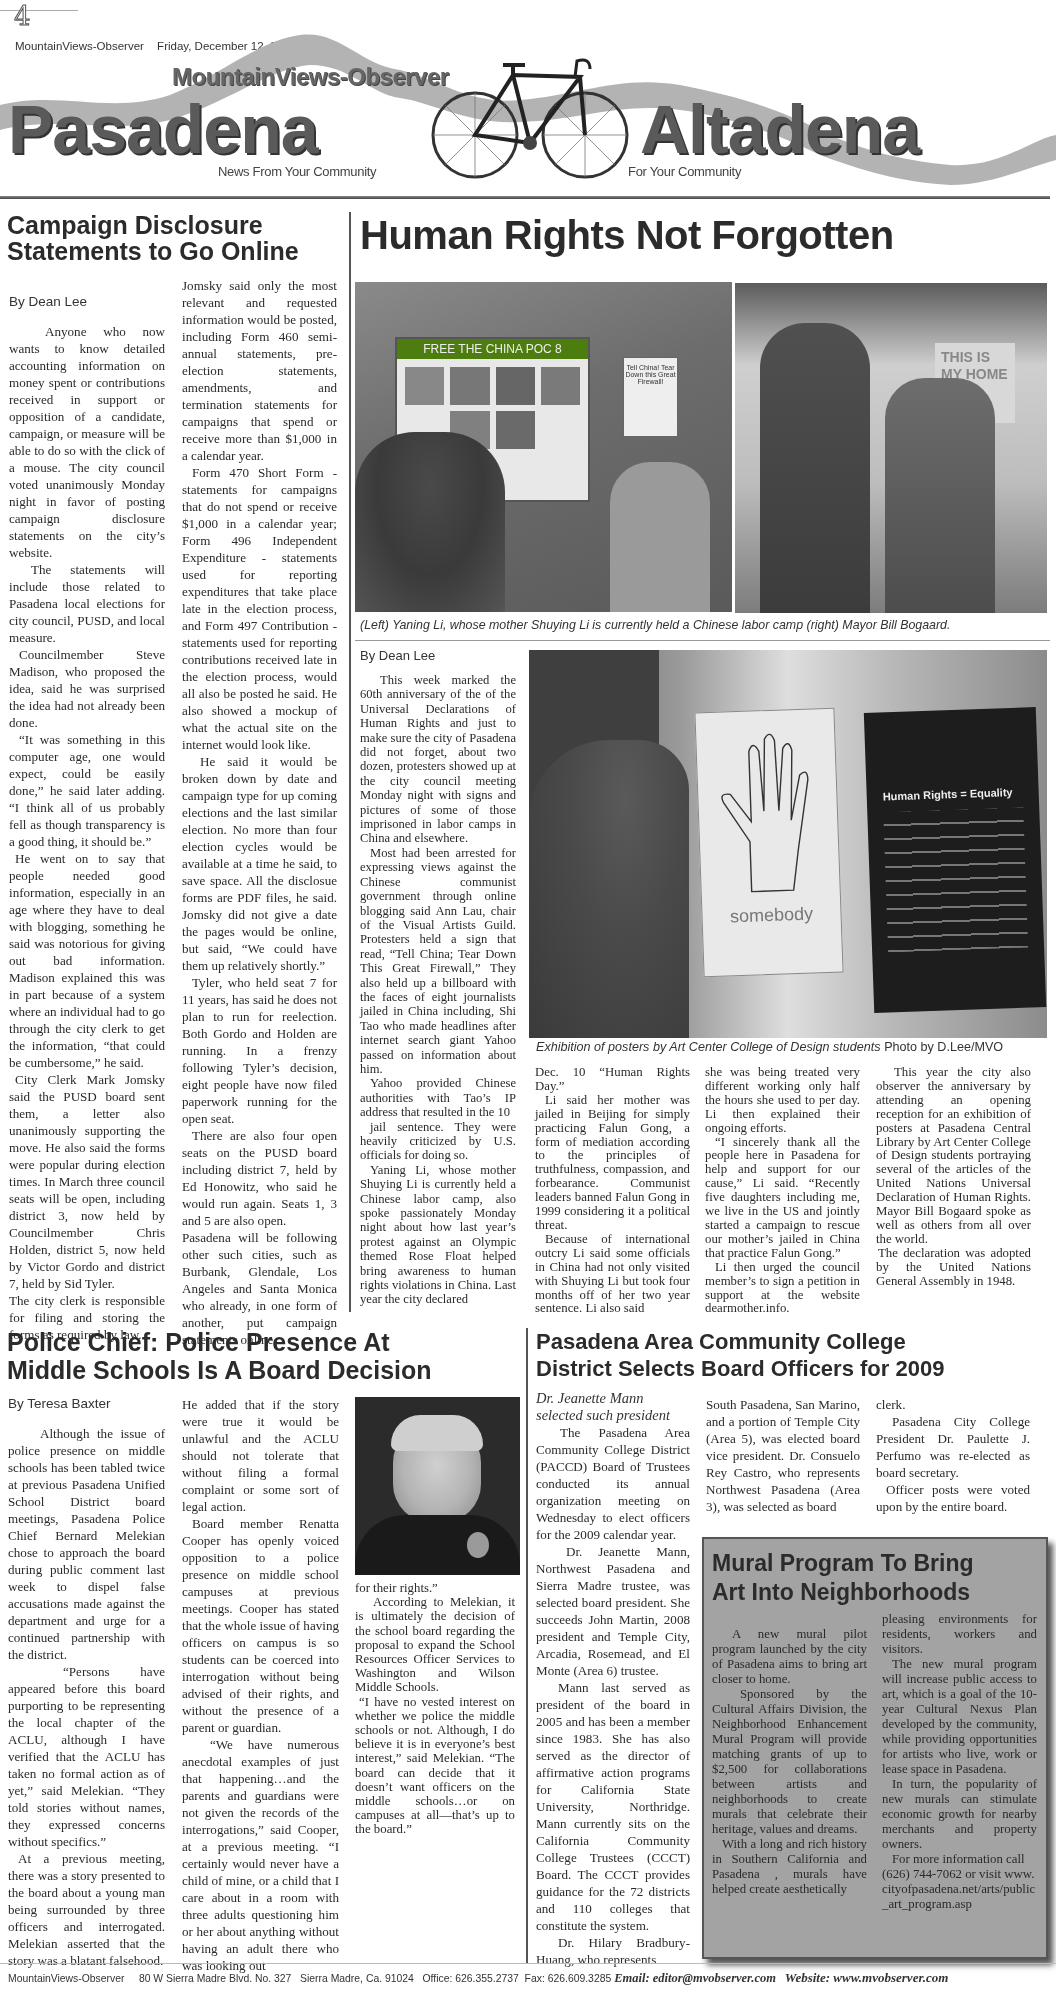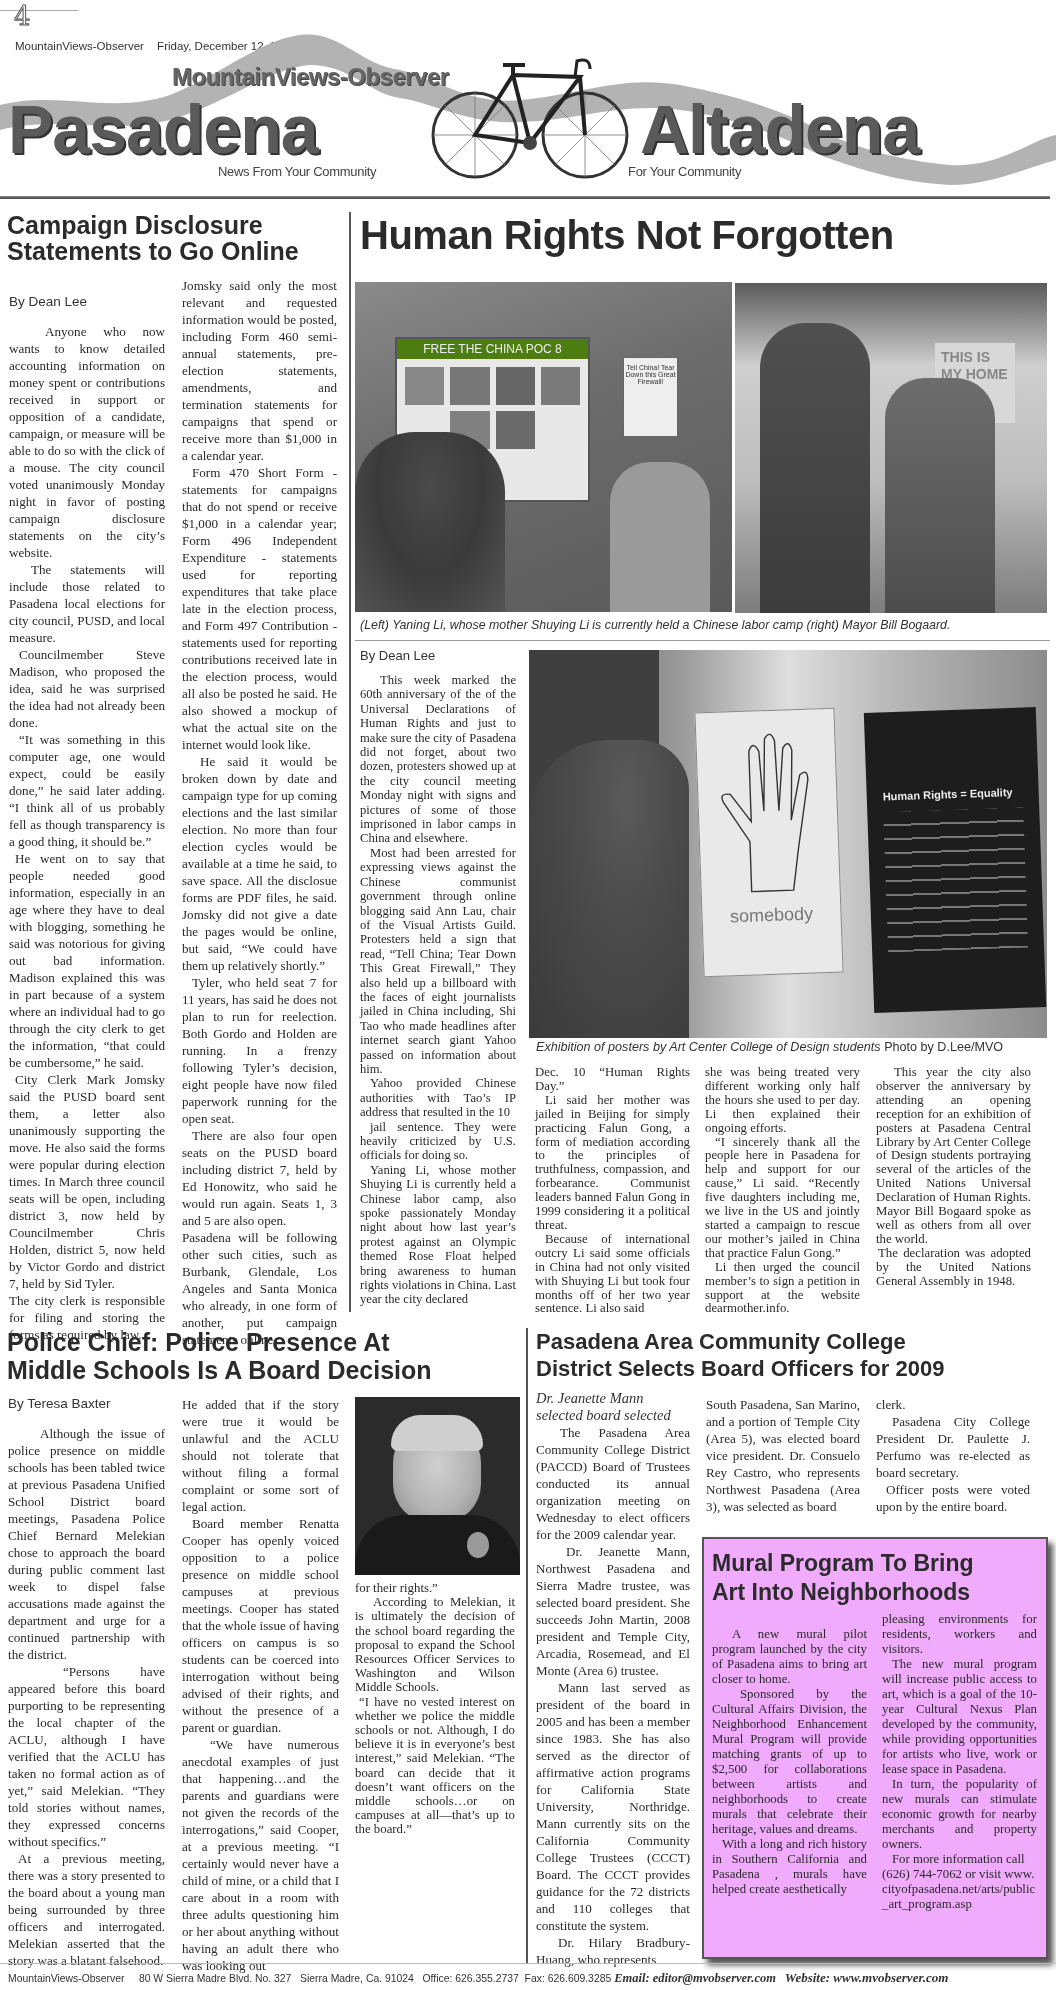--- a/index.html
+++ b/index.html
@@ -20,21 +20,21 @@
   
   .page-num { left: 14px; top: 0; font-family: "DejaVu Serif", serif; font-size: 26px; color: #fff; -webkit-text-stroke: 1px #555; line-height: 32px; }
   .page-num-line { left: 0; top: 10px; width: 78px; height: 1px; background: #aaa; }
   .dateline { left: 15px; top: 40px; font-size: 11.5px; color: #333; }
   .dateline span + span { margin-left: 10px; }
   .mast-title-small { left: 172px; top: 63px; font-size: 24px; font-weight: bold; color: #666; letter-spacing: -0.5px; text-shadow: 1px 1px 0 #444; }
   .mast-big { font-size: 68px; font-weight: bold; color: #5a5a5a; letter-spacing: -1px; text-shadow: 2px 2px 0 #333; top: 90px; }
   .mast-tag { font-size: 13px; color: #444; top: 164px; letter-spacing: -0.3px; }
   .mast-rule { left: 0; top: 196px; width: 1050px; height: 3px; background: linear-gradient(#888, #444); }
 
-  .mural-box { background: #f0abfc; border: 2px solid #555; box-shadow: 5px 6px 6px #555; }
+  .mural-box { background: #a3a3a3; border: 2px solid #555; box-shadow: 5px 6px 6px #555; }
 </style>
 </head>
 <body>
 
 <div class="abs page-num-line"></div>
 <div class="abs page-num">4</div>
 <div class="abs dateline sans">
   <span>MountainViews-Observer</span>
   <span>Friday, December 12, 2008</span>
 </div>
@@ -202,21 +202,21 @@
 </div>
 
 <div class="vrule" style="left:526px;top:1328px;height:635px;"></div>
 
 <div class="abs headline" style="left:536px;top:1328px;font-size:22px;line-height:27px;width:515px;">
   <div>Pasadena Area Community College</div>
   <div>District Selects Board Officers for 2009</div>
 </div>
 <div class="abs" style="left:536px;top:1390px;font-style:italic;font-size:14.5px;line-height:16.5px;color:#333;">
   <div>Dr. Jeanette Mann</div>
-  <div>selected board selected</div>
+  <div>selected such president</div>
 </div>
 <div class="abs body-text" style="left:536px;top:1424px;width:154px;">
   <p class="deep" style="text-indent:24px">The Pasadena Area Community College District (PACCD) Board of Trustees conducted its annual organization meeting on Wednesday to elect officers for the 2009 calendar year.</p>
   <p class="deep" style="text-indent:30px">Dr. Jeanette Mann, Northwest Pasadena and Sierra Madre trustee, was selected board president. She succeeds John Martin, 2008 president and Temple City, Arcadia, Rosemead, and El Monte (Area 6) trustee.</p>
   <p class="deep" style="text-indent:22px">Mann last served as president of the board in 2005 and has been a member since 1983. She has also served as the director of affirmative action programs for California State University, Northridge. Mann currently sits on the California Community College Trustees (CCCT) Board. The CCCT provides guidance for the 72 districts and 110 colleges that constitute the system.</p>
   <p class="deep" style="text-indent:22px">Dr. Hilary Bradbury-Huang, who represents</p>
 </div>
 <div class="abs body-text" style="left:706px;top:1396px;width:154px;">
   <p class="noind">South Pasadena, San Marino, and a portion of Temple City (Area 5), was elected board vice president. Dr. Consuelo Rey Castro, who represents Northwest Pasadena (Area 3), was selected as board</p>
 </div>

